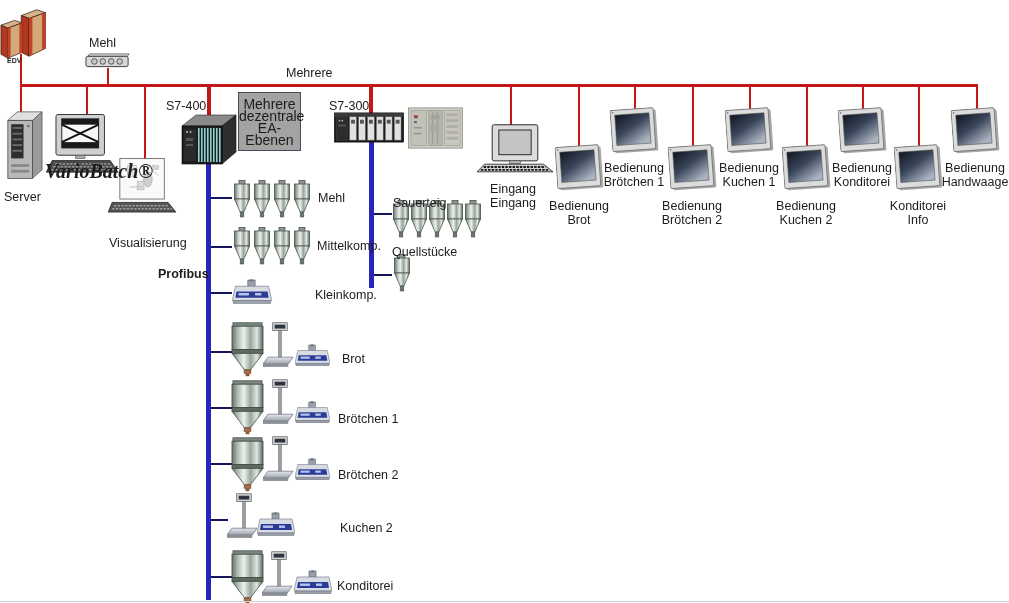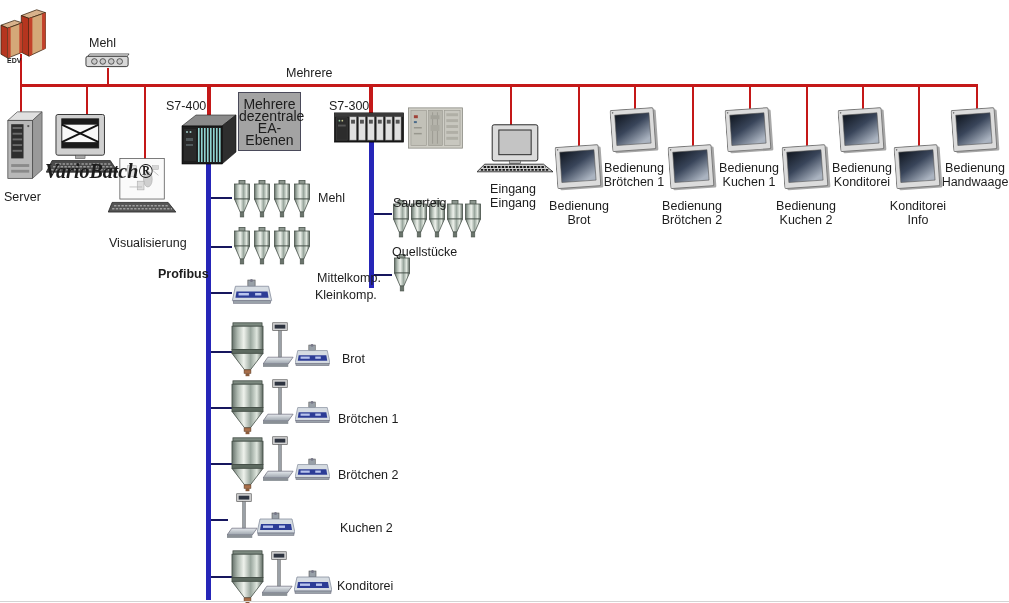--- a/index.html
+++ b/index.html
@@ -417,21 +417,21 @@
   <div class="lbl" style="left:109px;top:211px;margin-top:25px;">Visualisierung</div>
   <div class="lbl" style="left:166px;top:99px;">S7-400</div>
   <div class="lbl" style="left:329px;top:99px;">S7-300</div>
 
   <div class="lbl ctr" style="left:475px;top:182px;width:76px;">
     <div>Eingang</div>
     <div>Eingang</div>
   </div>
 
   <div class="lbl" style="left:318px;top:191px;text-align:right;">Mehl</div>
-  <div class="lbl" style="left:317px;top:239px;margin-top:32px;">Mittelkomp.</div>
+  <div class="lbl" style="left:317px;top:239px;">Mittelkomp.</div>
   <div class="lbl" style="left:315px;top:288px;">Kleinkomp.</div>
   <div class="lbl" style="left:342px;top:352px;">Brot</div>
   <div class="lbl" style="left:338px;top:412px;">Brötchen 1</div>
   <div class="lbl" style="left:338px;top:468px;">Brötchen 2</div>
   <div class="lbl" style="left:340px;top:521px;">Kuchen 2</div>
   <div class="lbl" style="left:337px;top:579px;">Konditorei</div>
 
   <div class="lbl" style="left:393px;top:196px;">Sauerteig</div>
   <div class="lbl" style="left:392px;top:245px;">Quellstücke</div>
 

